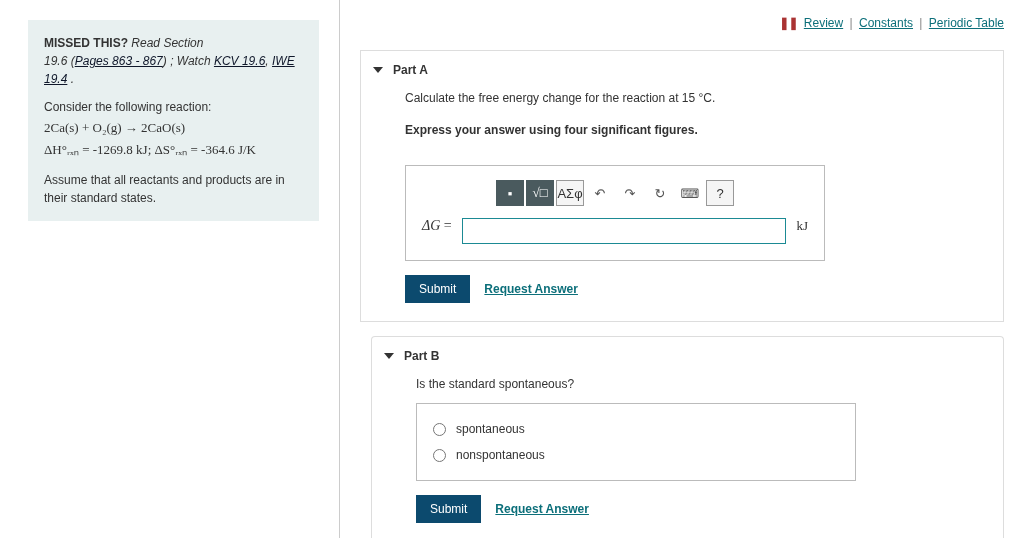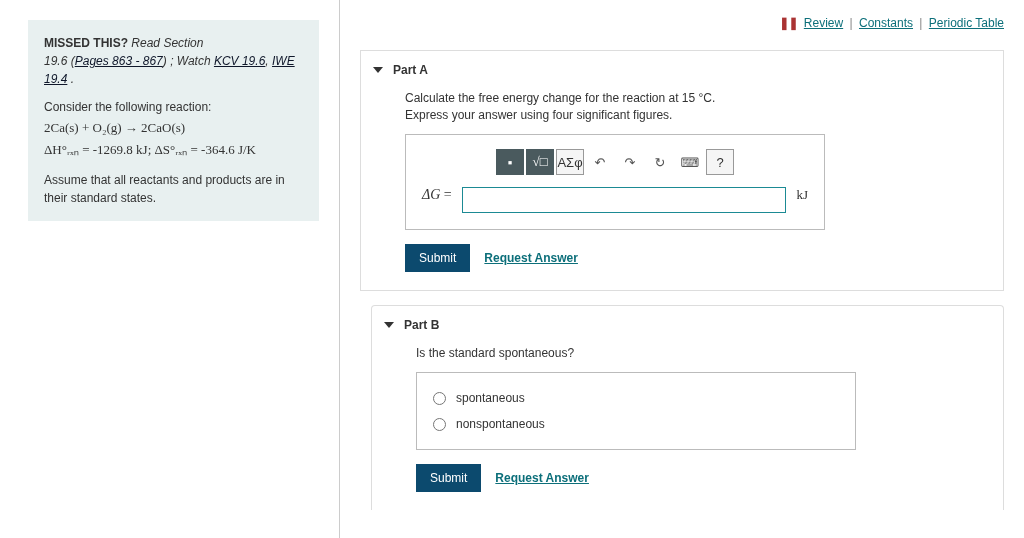--- a/index.html
+++ b/index.html
@@ -12,22 +12,22 @@
 .hint-box .italic { font-style: italic; }
 .hint-box .reaction { font-family: 'Times New Roman', serif; font-size: 13px; margin: 2px 0;}
 .right-panel { flex: 1; padding: 16px 20px 20px 20px; }
 .top-links { text-align: right; margin-bottom: 20px; font-size: 12px; }
 .top-links a { color: #0c6f7a; text-decoration: underline; }
 .top-links .bars { display: inline-block; color: #a33; font-weight: bold; letter-spacing: -1px; margin-right: 3px;}
 .part { border: 1px solid #ddd; border-radius: 0; margin-bottom: 14px; padding: 0; }
 .part-header { padding: 12px 16px 10px 12px; font-weight: bold; font-size: 12px; display: flex; align-items: center; gap: 10px;}
 .part-header .caret { display:inline-block; width: 0; height: 0; border-left: 5px solid transparent; border-right: 5px solid transparent; border-top: 6px solid #333; }
 .part-body { padding: 4px 0 18px 44px; }
-.prompt-text { margin-bottom: 3px; }
-.express { font-weight: normal; margin-bottom: 12px; }
+.prompt-text { margin-bottom: 18px; }
+.express { font-weight: bold; margin-bottom: 28px; }
 .answer-box { border: 1px solid #bbb; width: 420px; padding: 14px 16px 16px 16px; }
 .toolbar { text-align: center; margin-bottom: 12px; }
 .toolbar-inner { display: inline-flex; align-items: center; gap: 2px; }
 .tb-btn { display: inline-flex; align-items: center; justify-content: center; width: 28px; height: 26px; border: 1px solid #999; background: #f5f5f5; font-size: 13px; cursor: pointer; }
 .tb-btn.dark { background: #4a5a5e; color: #fff; border-color: #4a5a5e; }
 .tb-btn.flat { border: none; background: transparent; color: #555;}
 .input-row { display: flex; align-items: flex-start; gap: 10px; }
 .input-row .label { font-family: 'Times New Roman', serif; font-size: 14px; }
 .input-row input { flex: 1; height: 26px; border: 1px solid #1b8a94; padding: 2px 4px; }
 .input-row .unit { font-family: 'Times New Roman', serif; font-size: 13px; }

